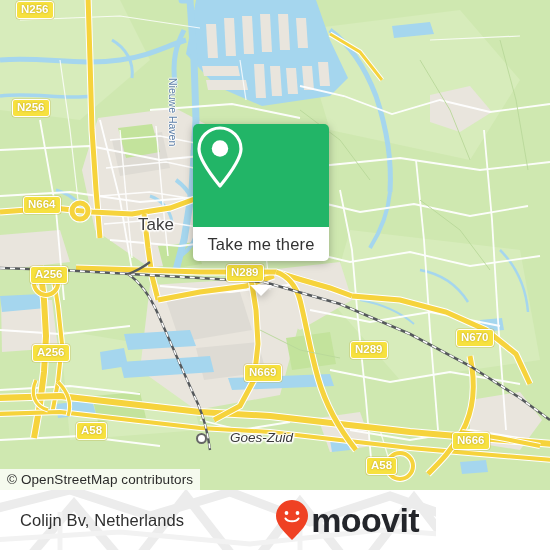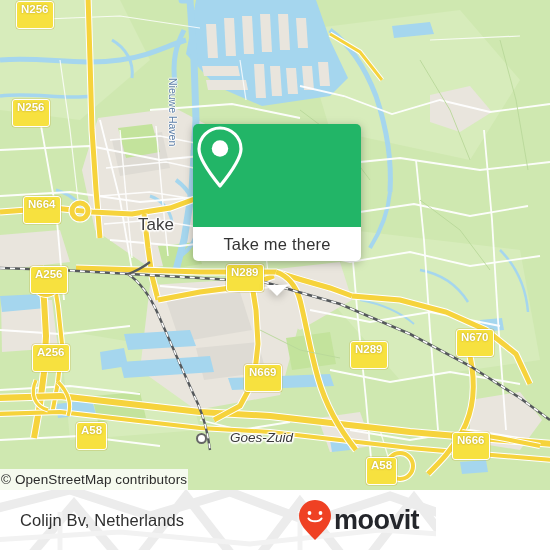--- a/index.html
+++ b/index.html
@@ -14,31 +14,31 @@
   .map{
     position:absolute;left:0;top:0;width:550px;height:490px;
     background:#cfe8b0;overflow:hidden;
   }
   .map svg{position:absolute;left:0;top:0;}
 
   
   .attrib{
     position:absolute;left:0;top:469px;height:21px;
     background:rgba(255,255,255,.78);
-    display:flex;align-items:center;padding:0 1px;
+    display:flex;align-items:center;padding:0 7px;
     font-size:13.5px;color:#2b2b2b;letter-spacing:.1px;
     z-index:40;
   }
 
   
   .shield{
     position:absolute;z-index:25;
     background:#f7e13f;border:1.6px solid #ffffff;border-radius:3px;
     color:#ffffff;font-weight:bold;font-size:11.5px;line-height:13px;
-    padding:1px 4px 12px 4px;
+    padding:1px 4px 2px 4px;
     text-shadow:0 0 2px rgba(120,100,0,.55);
     white-space:nowrap;
     box-shadow:0 0 0 .5px rgba(190,170,40,.5);
   }
   .placelabel{
     position:absolute;z-index:26;color:#4a4a4a;white-space:nowrap;
     text-shadow:1.5px 0 1.5px #fff,-1.5px 0 1.5px #fff,0 1.5px 1.5px #fff,0 -1.5px 1.5px #fff,
                 1px 1px 1.5px #fff,-1px -1px 1.5px #fff,1px -1px 1.5px #fff,-1px 1px 1.5px #fff;
   }
   .placelabel.city{font-size:17px;color:#3f3f3f;}
@@ -47,21 +47,21 @@
     position:absolute;z-index:26;font-size:10.5px;color:#5d7fa8;
     white-space:nowrap;transform:rotate(90deg);transform-origin:left top;
     text-shadow:1px 0 1px #fff,-1px 0 1px #fff,0 1px 1px #fff,0 -1px 1px #fff;
   }
   .station-dot{
     position:absolute;z-index:27;width:7px;height:7px;border-radius:50%;
     background:#ffffff;border:2px solid #666;
   }
 
   
-  .callout{position:absolute;left:193px;top:124px;width:168px;z-index:60;
+  .callout{position:absolute;left:193px;top:124px;width:136px;z-index:60;
     filter:drop-shadow(0 2px 4px rgba(0,0,0,.28));}
   .callout-top{
     height:103px;background:#22b567;border-radius:5px 5px 0 0;
     display:flex;align-items:center;justify-content:center;
   }
   .callout-bot{
     height:34px;background:#ffffff;border-radius:0 0 5px 5px;
     display:flex;align-items:center;justify-content:center;
     font-size:16.5px;color:#333333;letter-spacing:.2px;
   }
@@ -77,21 +77,21 @@
     background:#ffffff;overflow:hidden;
   }
   .footer .watermark{position:absolute;left:0;top:-8px;opacity:1;}
   .footer-title{
     position:absolute;left:20px;top:0;height:60px;display:flex;align-items:center;
     font-size:16.5px;color:#2f2f2f;letter-spacing:.1px;z-index:3;
   }
   .brand{
     position:absolute;right:17px;top:0;height:60px;display:flex;align-items:center;z-index:3;
   }
-  .brand-text{font-size:27px;font-weight:bold;color:#24262b;letter-spacing:-.6px;margin-left:2px;}
+  .brand-text{font-size:34px;font-weight:bold;color:#24262b;letter-spacing:-.6px;margin-left:2px;}
 </style>
 </head>
 <body>
 
 <div id="app">
 
   <div class="map">
     <svg width="550" height="490" viewBox="0 0 550 490">
       <defs>
         <clipPath id="mapclip">

